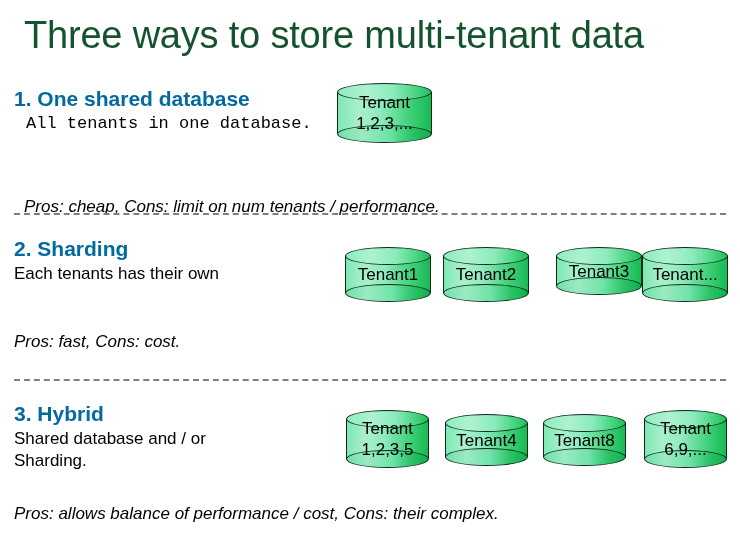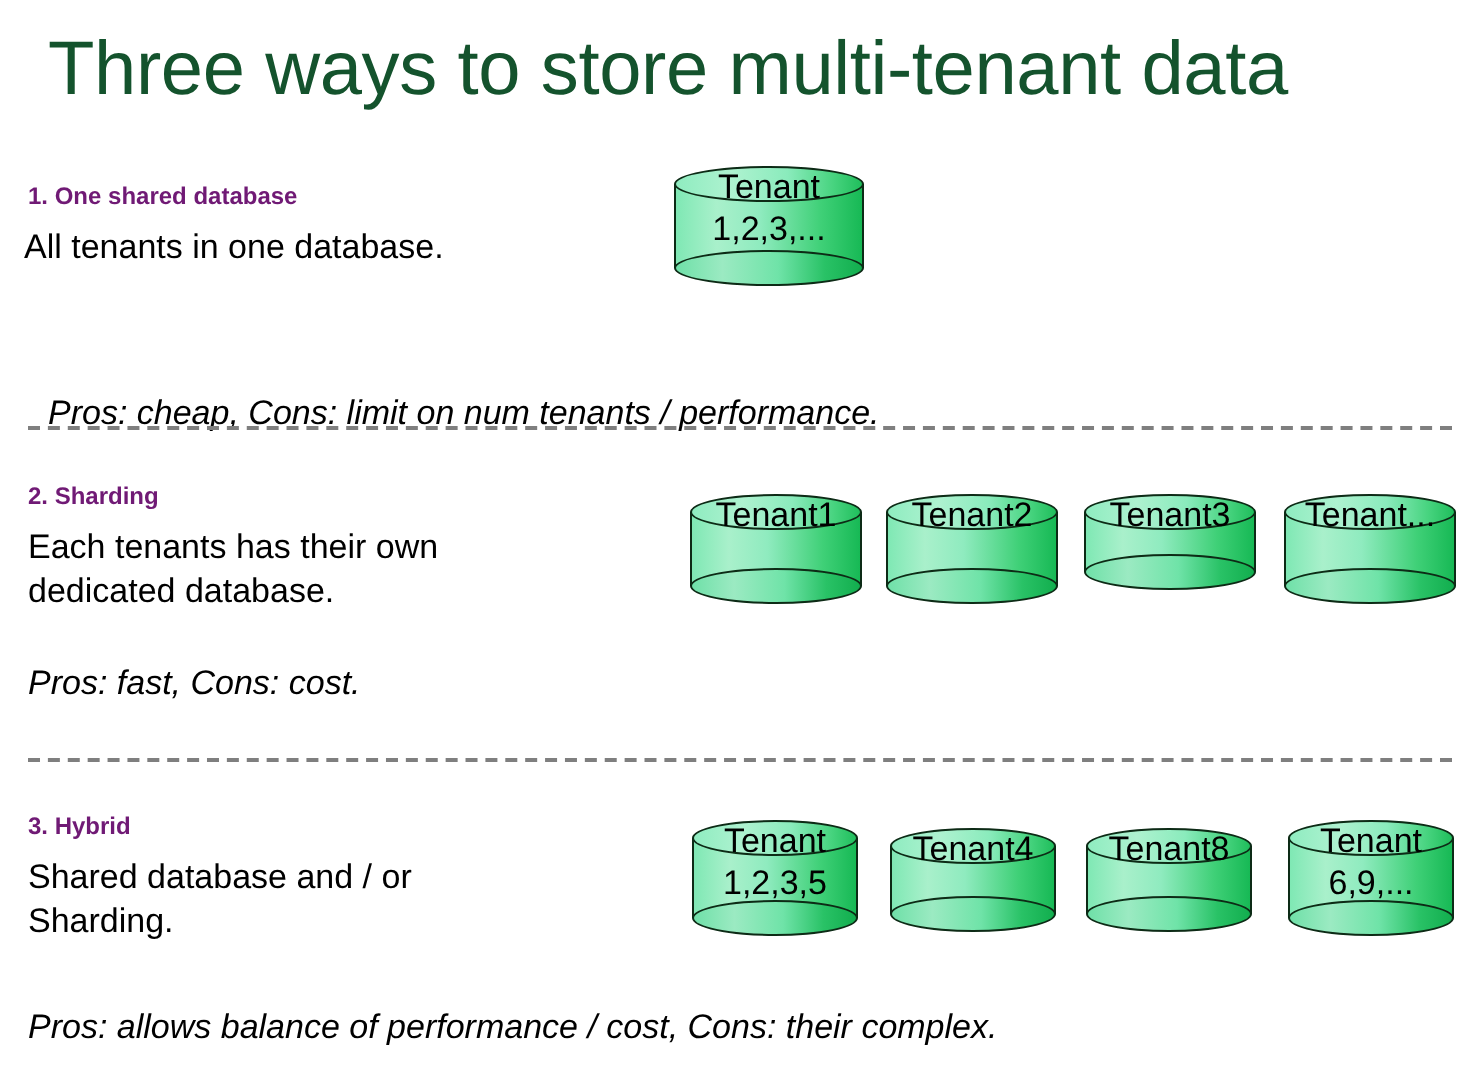--- a/index.html
+++ b/index.html
@@ -34,24 +34,24 @@
     font-weight: 400;
     letter-spacing: -0.2px;
     color: #14532d;
     white-space: nowrap;
     font-family: "Liberation Sans", sans-serif;
   }
 
   
   .sec-head {
     position: absolute;
-    font-size: 12px;
+    font-size: 21px;
     line-height: 21px;
     font-weight: bold;
-    color: #701a75;
+    color: #0369a1;
     white-space: nowrap;
   }
   .sec-body {
     position: absolute;
     font-size: 17px;
     line-height: 22px;
     font-weight: 400;
     color: #000000;
   }
   .sec-pros {
@@ -127,76 +127,76 @@
   }
   .cyl .label {
     position: absolute;
     left: 0;
     right: 0;
     top: 0;
     bottom: 0;
     display: flex;
     flex-direction: column;
     align-items: center;
+    justify-content: center;
     font-size: 17px;
     line-height: 21px;
     color: #000000;
     text-align: center;
     z-index: 3;
     pointer-events: none;
     white-space: nowrap;
   }
 </style>
 </head>
 <body>
 
 <div class="slide">
 
   <div class="title">Three ways to store multi-tenant data</div>
 
   <div class="sec-head" style="left:14px; top:88px;">1. One shared database</div>
-  <div class="sec-body" style="left:12px; top:113px; width:310px;">All tenants in one database.</div>
+  <div class="sec-body" style="left:26px; top:113px; width:310px;font-family:Liberation Mono, monospace;">All tenants in one database.</div>
   <div class="sec-pros" style="left:24px; top:172px;margin-top:24px;">Pros: cheap, Cons: limit on num tenants / performance.</div>
 
   <div class="cyl" style="left:337px; top:83px; width:95px; height:60px;">
     <div class="body"></div>
     <div class="bottom"></div>
     <div class="top"></div>
     <div class="label">
       <span>Tenant</span>
       <span>1,2,3,...</span>
     </div>
   </div>
 
   <div class="divider" style="top:213px;"></div>
 
   <div class="sec-head" style="left:14px; top:238px;">2. Sharding</div>
   <div class="sec-body" style="left:14px; top:263px; width:310px;">Each tenants has their own</div>
-  <div class="sec-body" style="left:14px; top:285px; width:310px;">dedicated database.</div>
   <div class="sec-pros" style="left:14px; top:331px;text-align:right;">Pros: fast, Cons: cost.</div>
 
   <div class="cyl" style="left:345px; top:247px; width:86px; height:55px;">
     <div class="body"></div>
     <div class="bottom"></div>
     <div class="top"></div>
     <div class="label">
       <span>Tenant1</span>
     </div>
   </div>
 
   <div class="cyl" style="left:443px; top:247px; width:86px; height:55px;">
     <div class="body"></div>
     <div class="bottom"></div>
     <div class="top"></div>
     <div class="label">
       <span>Tenant2</span>
     </div>
   </div>
 
-  <div class="cyl" style="left:542px; top:247px; width:86px; height:48px;">
+  <div class="cyl" style="left:556px; top:247px; width:86px; height:48px;">
     <div class="body"></div>
     <div class="bottom"></div>
     <div class="top"></div>
     <div class="label">
       <span>Tenant3</span>
     </div>
   </div>
 
   <div class="cyl" style="left:642px; top:247px; width:86px; height:55px;">
     <div class="body"></div>

